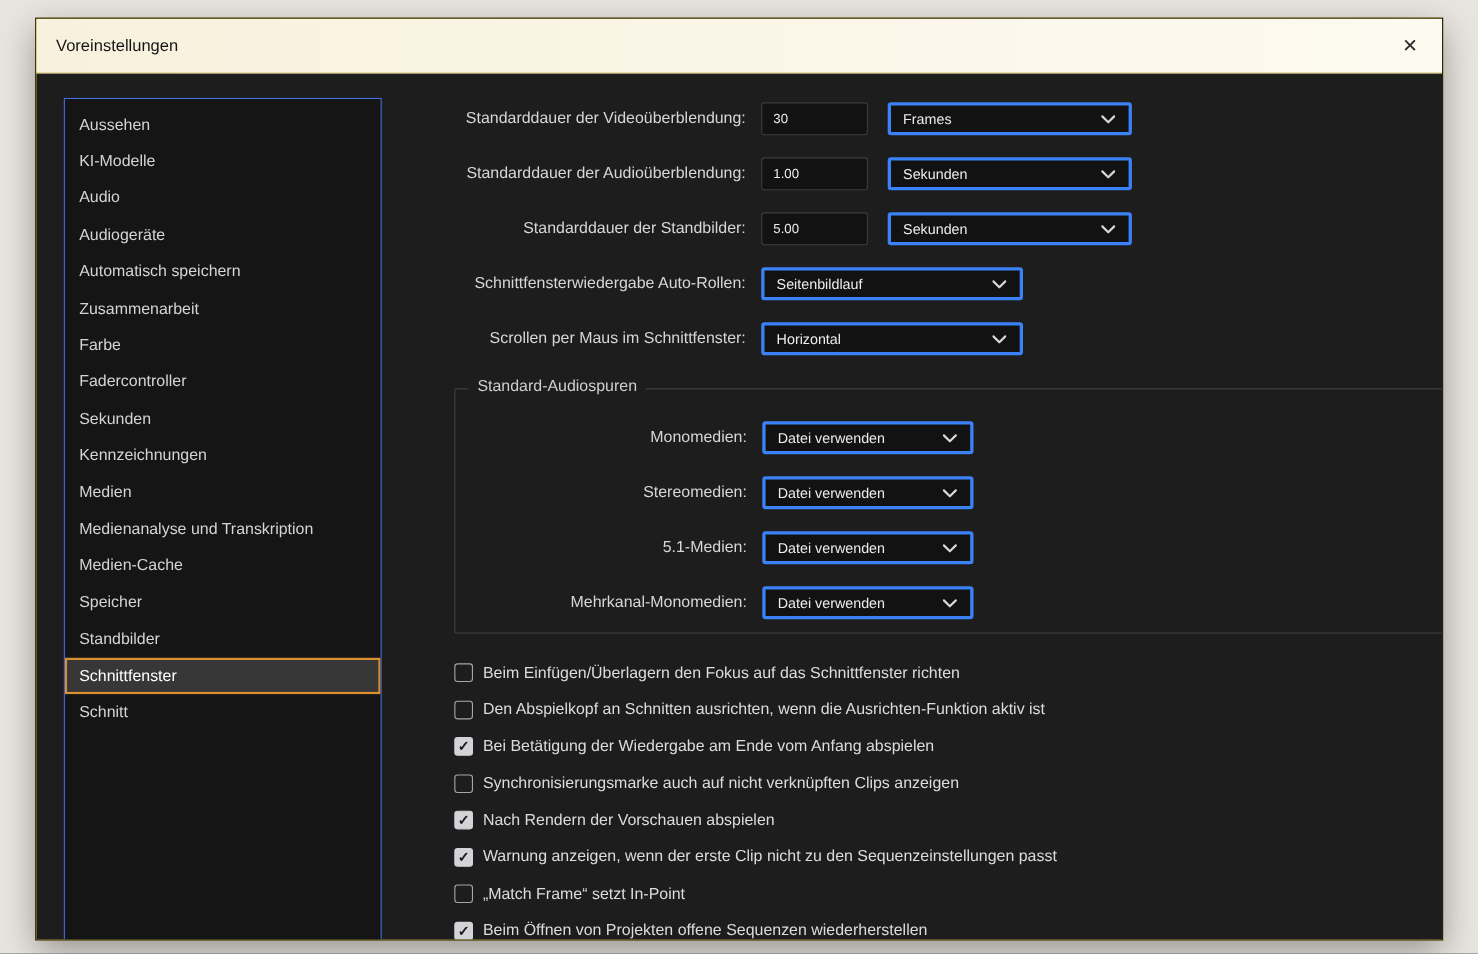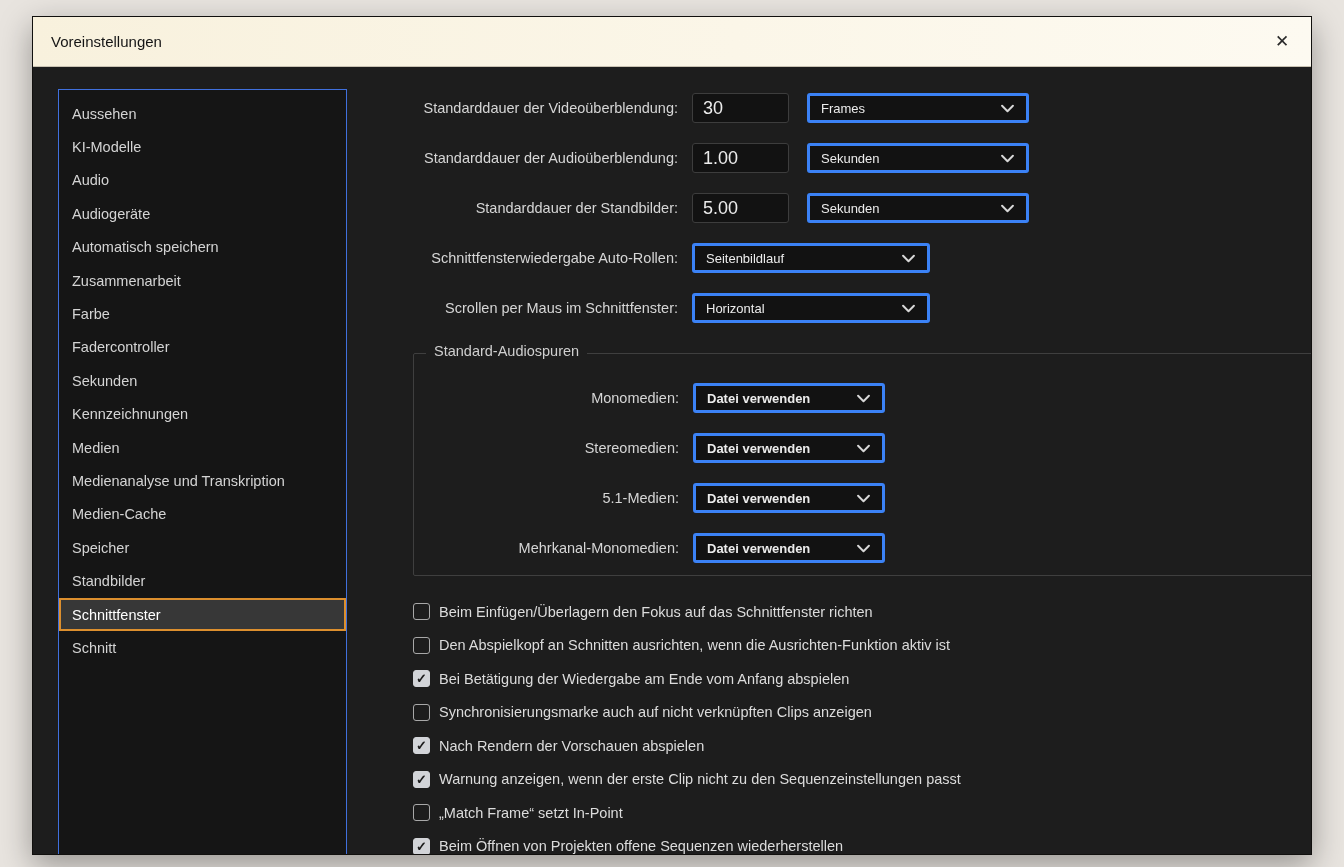--- a/index.html
+++ b/index.html
@@ -55,21 +55,21 @@
     color: #ffffff;
   }
 
   
   .main { position: absolute; left: 348px; top: 0; right: 0; bottom: 0; }
   .rows-top { padding-top: 25px; }
   .row { height: 32px; margin-bottom: 18px; display: flex; align-items: center; }
   .lbl { width: 297px; flex: none; text-align: right; font-size: 14.5px; color: #d6d6d6; }
   .fld {
     height: 30px; background: #121212; border: 1px solid #3d3d3d; border-radius: 3px;
-    color: #ececec; font-size: 18px; font-family: "Liberation Sans", sans-serif;
+    color: #ececec; font-size: 12px; font-family: "Liberation Sans", sans-serif;
     padding: 0 10px; outline: none;
   }
   input.fld { width: 97px; margin-left: 14px; }
   .dropdown {
     height: 30px; background: #121212; border: 3px solid #3b82f6; border-radius: 3px;
     display: flex; align-items: center; padding: 0 12px 0 11px;
     color: #ececec; font-size: 13px; cursor: pointer;
   }
   .dd-val { flex: 1; white-space: nowrap; overflow: hidden; }
   .unit-dd { width: 222px; margin-left: 18px; }
@@ -83,21 +83,21 @@
     border: 1px solid #3f3f3f; border-radius: 2px;
     padding-top: 28px;
   }
   .legend {
     position: absolute; top: -11px; left: 12px;
     background: #1d1d1d; padding: 0 8px;
     font-size: 14.5px; color: #cfcfcf;
   }
   .g-row { height: 32px; margin-bottom: 18px; display: flex; align-items: center; }
   .g-lbl { width: 265px; flex: none; text-align: right; font-size: 14.5px; color: #d6d6d6; }
-  .g-dd { width: 192px; margin-left: 14px; font-weight: bold; }
+  .g-dd { width: 192px; margin-left: 14px; }
 
   
   .checks { margin: 19px 0 0 32px; }
   .check-row { height: 33.5px; display: flex; align-items: center; cursor: pointer; }
   .cb {
     width: 17px; height: 17px; flex: none;
     border: 1.6px solid #a8a8a8; border-radius: 3px;
     background: transparent;
     display: flex; align-items: center; justify-content: center;
   }

